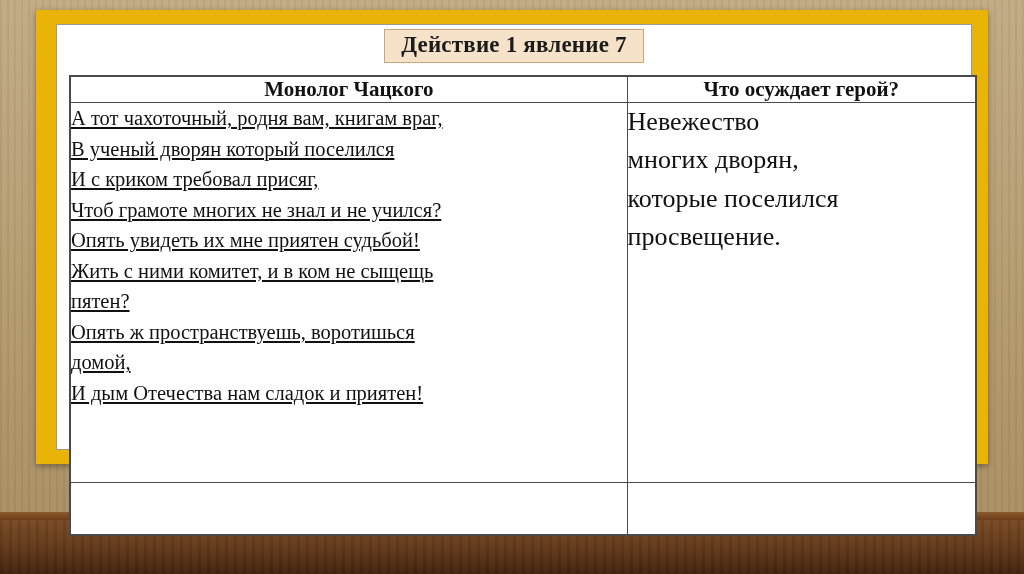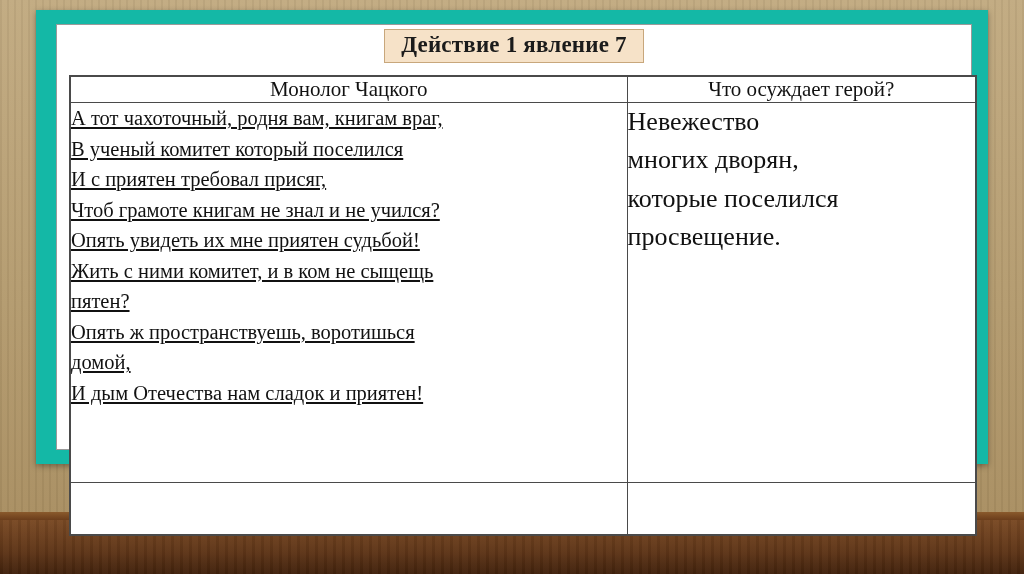--- a/index.html
+++ b/index.html
@@ -44,21 +44,21 @@
     background: linear-gradient(180deg, #8a5a2c, #6b3d1b);
   }
 
   
   .paper {
     position: absolute;
     left: 36px;
     top: 10px;
     width: 952px;
     height: 454px;
-    background: #14b8a6;
+    background: #eab308;
     box-shadow: 0 2px 6px rgba(0,0,0,0.35);
   }
   .paper-inner {
     position: absolute;
     left: 20px;
     top: 14px;
     right: 16px;
     bottom: 14px;
     border: 1px solid #9a9a9a;
     background: #ffffff;
@@ -98,21 +98,21 @@
     border-collapse: collapse;
     table-layout: fixed;
   }
   table.tbl td, table.tbl th {
     border: 1px solid #4a4a4a;
     vertical-align: top;
     padding: 0;
   }
   th.hcell {
     text-align: center;
-    font-weight: normal;
+    font-weight: bold;
     font-size: 21px;
     padding: 5px 4px 7px 4px;
     color: #111;
     font-family: "Liberation Serif", serif;
   }
   .col-left { width: 61.5%; }
   .col-right { width: 38.5%; }
 
   td.monologue {
     padding: 6px 10px 8px 14px;
@@ -160,23 +160,23 @@
           <thead>
             <tr>
               <th class="hcell">Монолог Чацкого</th>
               <th class="hcell">Что осуждает герой?</th>
             </tr>
           </thead>
           <tbody>
             <tr>
               <td class="monologue">
                 <div class="line">А тот чахоточный, родня вам, книгам враг,</div>
-                <div class="line">В ученый комитет который поселился</div>
-                <div class="line">И с приятен требовал присяг,</div>
-                <div class="line">Чтоб грамоте книгам не знал и не учился?</div>
+                <div class="line">В ученый дворян который поселился</div>
+                <div class="line">И с криком требовал присяг,</div>
+                <div class="line">Чтоб грамоте многих не знал и не учился?</div>
                 <div class="line">Опять увидеть их мне приятен судьбой!</div>
                 <div class="line">Жить с ними комитет, и в ком не сыщещь</div>
                 <div class="line">пятен?</div>
                 <div class="line">Опять ж пространствуешь, воротишься</div>
                 <div class="line">домой,</div>
                 <div class="line">И дым Отечества нам сладок и приятен!</div>
               </td>
               <td class="answer">
                 <div class="line"> Невежество</div>
                 <div class="line">многих дворян,</div>

